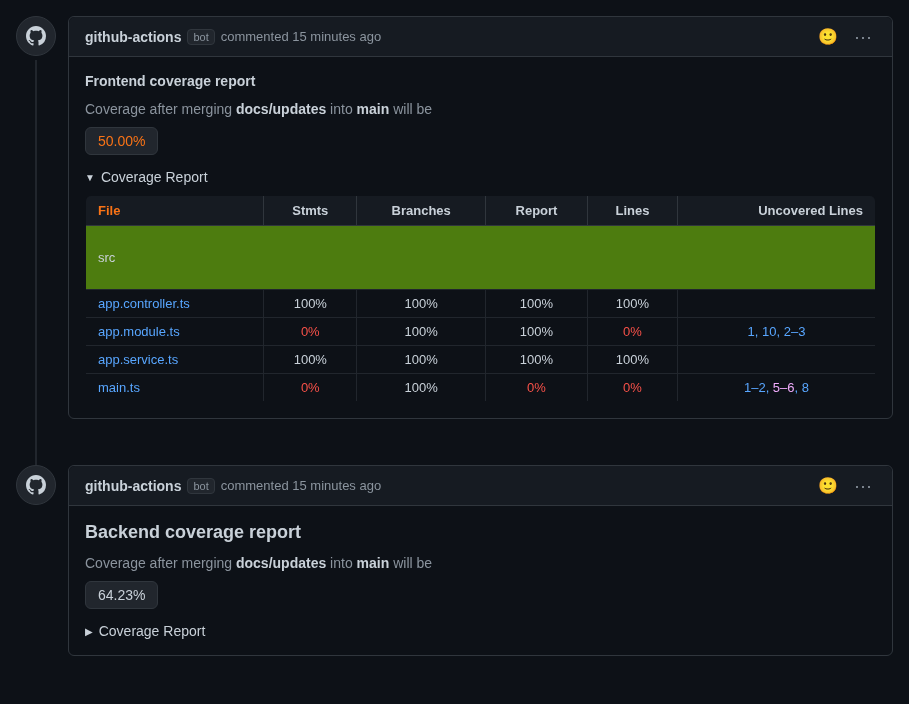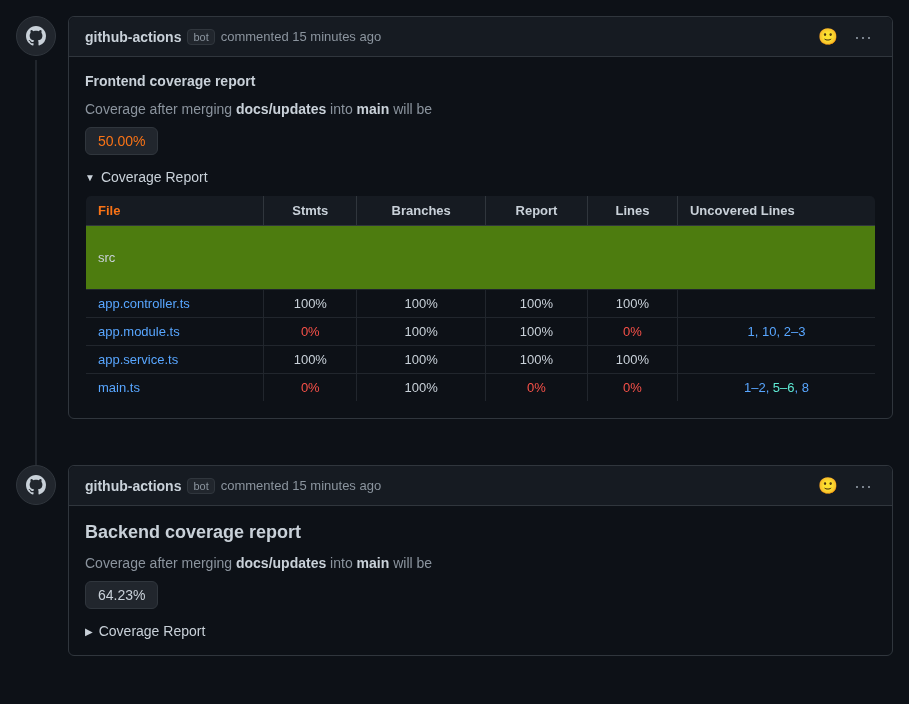--- a/index.html
+++ b/index.html
@@ -61,21 +61,21 @@
           </div>
 
           <table style="width:100%;border-collapse:collapse;border:1px solid #30363d;border-radius:6px;overflow:hidden;font-size:13px;">
             <thead>
               <tr>
                 <th style="background:#161b22;padding:7px 12px;text-align:left;border-bottom:1px solid #30363d;border-right:1px solid #30363d;color:#f97316;font-weight:600;">File</th>
                 <th style="background:#161b22;padding:7px 12px;text-align:center;border-bottom:1px solid #30363d;border-right:1px solid #30363d;color:#c9d1d9;font-weight:600;">Stmts</th>
                 <th style="background:#161b22;padding:7px 12px;text-align:center;border-bottom:1px solid #30363d;border-right:1px solid #30363d;color:#c9d1d9;font-weight:600;">Branches</th>
                 <th style="background:#161b22;padding:7px 12px;text-align:center;border-bottom:1px solid #30363d;border-right:1px solid #30363d;color:#c9d1d9;font-weight:600;">Report</th>
                 <th style="background:#161b22;padding:7px 12px;text-align:center;border-bottom:1px solid #30363d;border-right:1px solid #30363d;color:#c9d1d9;font-weight:600;">Lines</th>
-                <th style="background:#161b22;padding:7px 12px;text-align:left;border-bottom:1px solid #30363d;color:#c9d1d9;font-weight:600;margin-top:28px;">Uncovered Lines</th>
+                <th style="background:#161b22;padding:7px 12px;text-align:right;border-bottom:1px solid #30363d;color:#c9d1d9;font-weight:600;margin-top:28px;">Uncovered Lines</th>
               </tr>
             </thead>
             <tbody>
 
               <tr>
                 <td colspan="6" style="background:#4d7c0f;font-weight:400;color:#c9d1d9;padding:24px 12px;border-bottom:1px solid #21262d;">src</td>
               </tr>
 
               <tr class="data-row">
                 <td style="padding:6px 12px;border-bottom:1px solid #21262d;border-right:1px solid #21262d;color:#58a6ff;cursor:pointer;text-align:left;">app.controller.ts</td>
@@ -109,21 +109,21 @@
               </tr>
 
               <tr class="data-row">
                 <td style="padding:6px 12px;border-right:1px solid #21262d;color:#58a6ff;cursor:pointer;text-align:left;">main.ts</td>
                 <td style="padding:6px 12px;text-align:center;border-right:1px solid #21262d;color:#f85149;">0%</td>
                 <td style="padding:6px 12px;text-align:center;border-right:1px solid #21262d;color:#c9d1d9;">100%</td>
                 <td style="padding:6px 12px;text-align:center;border-right:1px solid #21262d;color:#f85149;">0%</td>
                 <td style="padding:6px 12px;text-align:center;border-right:1px solid #21262d;color:#f85149;">0%</td>
                 <td style="padding:6px 12px;text-align:center;color:#58a6ff;">
                   <a href="#" style="color:#58a6ff;text-decoration:none;">1–2</a>,
-                  <a href="#" style="color:#5eead4;text-decoration:none;">5–6</a>,
+                  <a href="#" style="color:#f0abfc;text-decoration:none;">5–6</a>,
                   <a href="#" style="color:#58a6ff;text-decoration:none;">8</a>
                 </td>
               </tr>
             </tbody>
           </table>
         </div>
       </div>
     </div>
   </div>
 </div>

